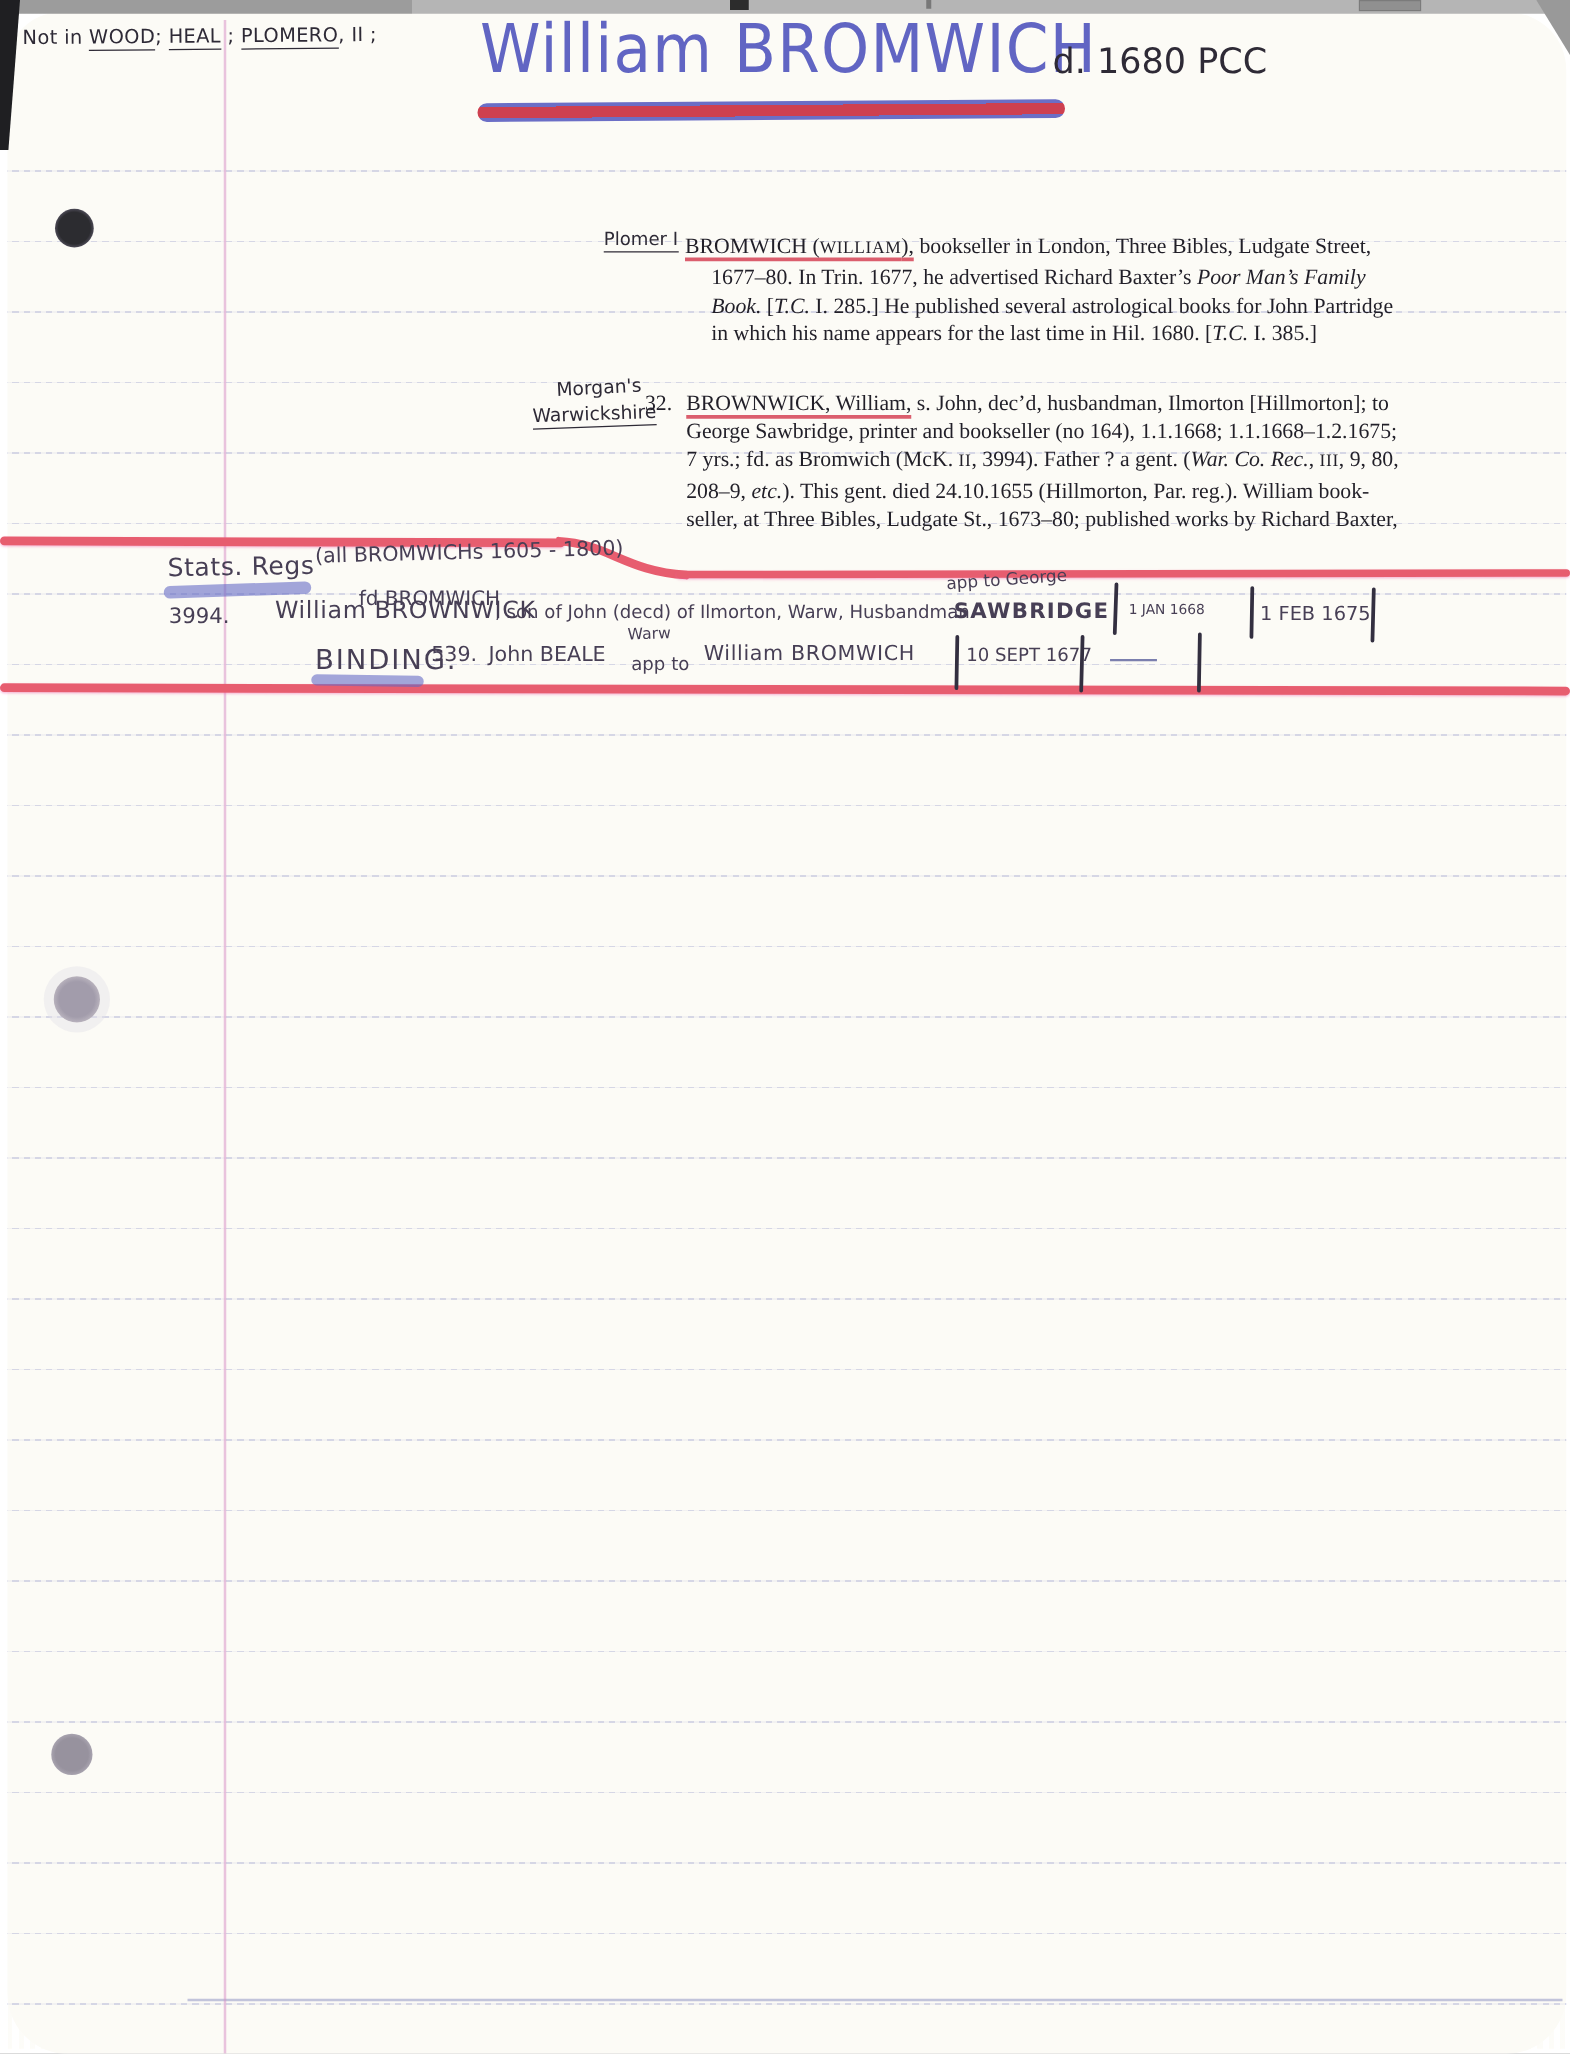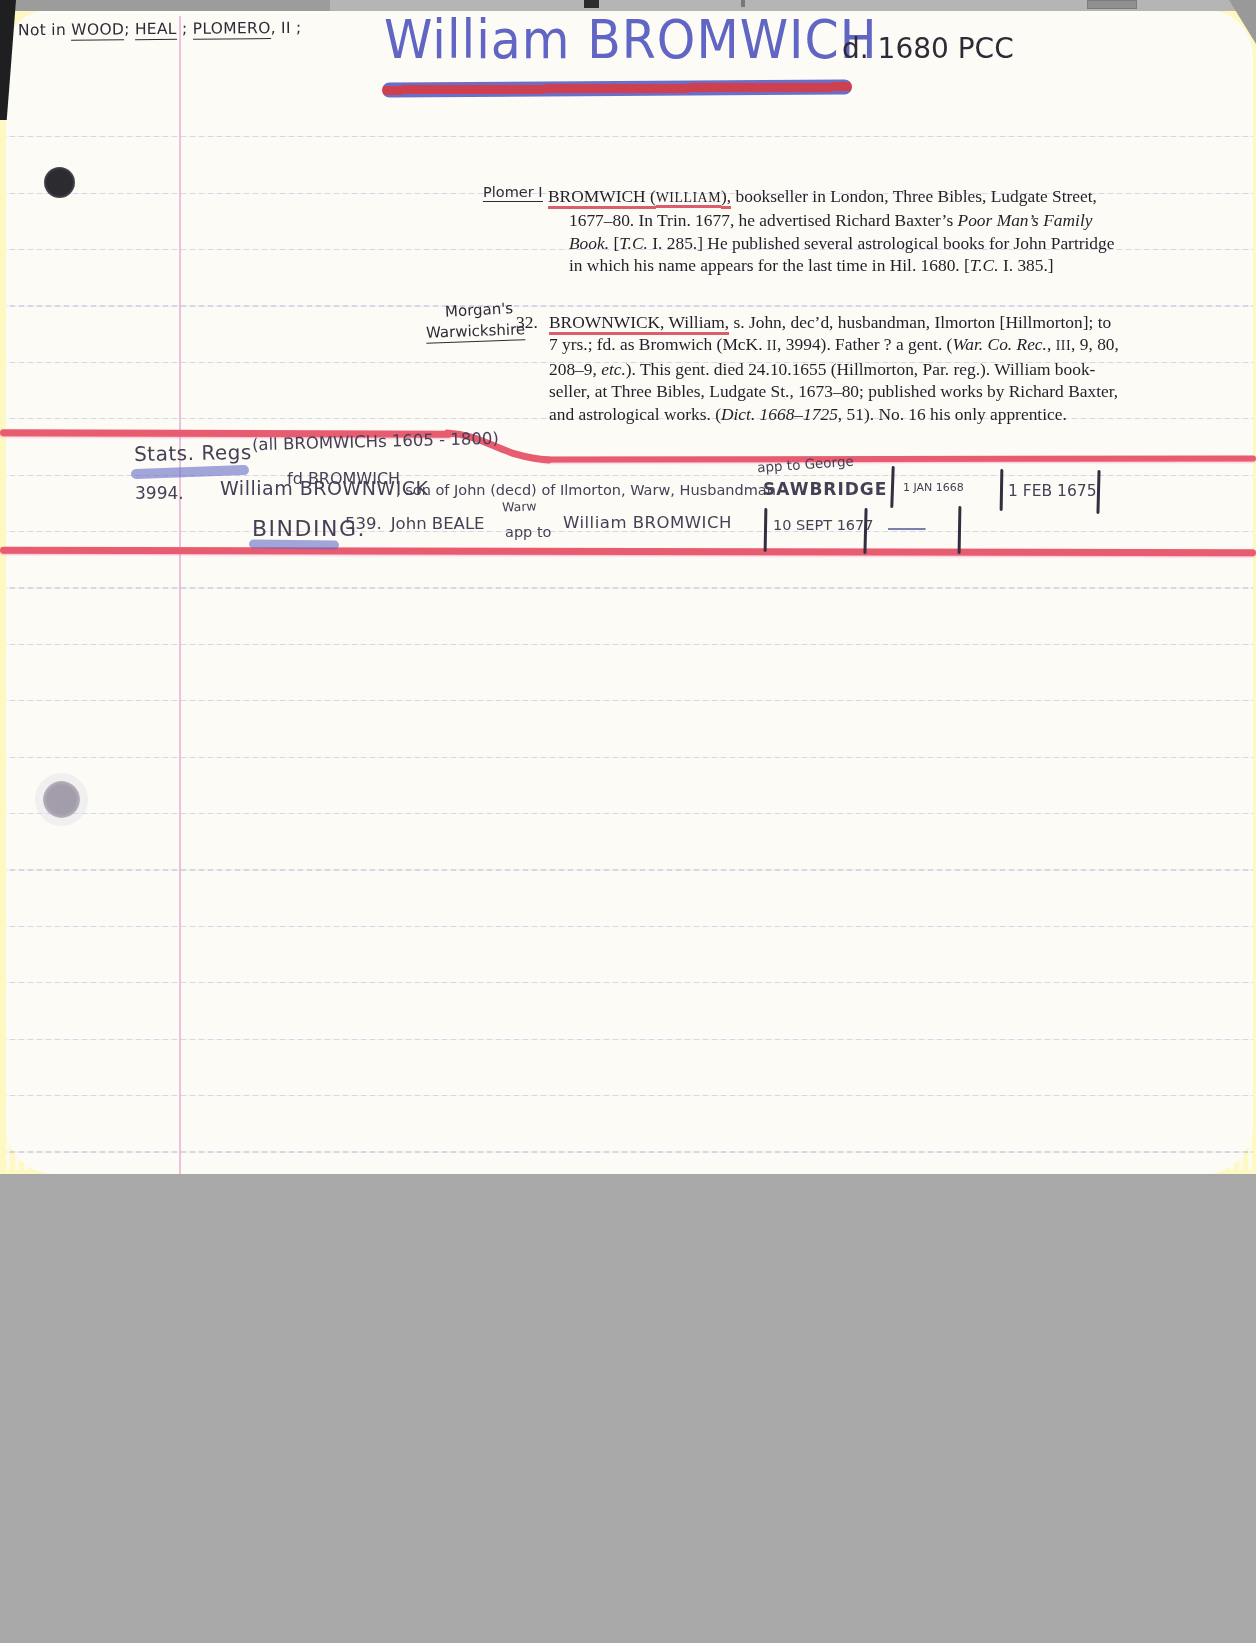--- a/index.html
+++ b/index.html
@@ -1,16 +1,16 @@
 <!DOCTYPE html>
 <html><head>
 <meta charset="utf-8">
 <style>
   html,body{margin:0;padding:0;background:#a8a8a8;}
-  .scan{position:relative;width:1256px;height:1174px;background:#fef9c3;overflow:hidden;
+  .scan{position:relative;width:1256px;height:1643px;background:#ffffff;overflow:hidden;
         font-family:"DejaVu Sans",sans-serif;}
   .paper{position:absolute;left:6px;right:3px;top:10px;bottom:0;background:#fcfbf6;
          border-radius:42px 46px 48px 48px;}
   .rules{position:absolute;left:6px;right:3px;top:81px;bottom:4px;
          background:
            repeating-linear-gradient(to right, rgba(252,251,246,.75) 0 4px, rgba(252,251,246,0) 4px 9px),
            repeating-linear-gradient(to bottom, rgba(0,0,0,0) 0 55.3px, rgba(125,130,190,.30) 55.3px 56.4px);}
   .last-rule{position:absolute;left:150px;width:1100px;top:1599px;height:2px;background:rgba(115,120,180,.42);}
   .margin-line{position:absolute;left:179px;top:16px;bottom:0;width:2px;background:rgba(214,140,195,.5);}
 
@@ -129,24 +129,24 @@
     <div class="line cont"><span>1677–80.  In Trin. 1677, he advertised Richard Baxter’s </span><span class="i">Poor Man’s Family</span></div>
     <div class="line cont"><span class="i">Book.</span><span> [</span><span class="i">T.C.</span><span> I. 285.]  He published several astrological books for John Partridge</span></div>
     <div class="line cont"><span>in which his name appears for the last time in Hil. 1680. [</span><span class="i">T.C.</span><span> I. 385.]</span></div>
   </div>
 
   <div class="hand anno-morgans1">Morgan's</div>
   <div class="hand anno-morgans2"><span>Warwickshire</span></div>
   <div class="print exc2-num" style="position:absolute;">32.</div>
   <div class="print exc2">
     <div class="line"><span class="ru">BROWNWICK, William,</span><span> s. John, dec’d, husbandman, Ilmorton [Hillmorton]; to</span></div>
+    <div class="line"><span>George Sawbridge, printer and bookseller (no 164), 1.1.1668; 1.1.1668–1.2.1675;</span></div>
     <div class="line"><span>7 yrs.; fd. as Bromwich (McK. </span><span class="sc">II</span><span>, 3994). Father ? a gent. (</span><span class="i">War. Co. Rec.</span><span>, </span><span class="sc">III</span><span>, 9, 80,</span></div>
     <div class="line"><span>208–9, </span><span class="i">etc.</span><span>). This gent. died 24.10.1655 (Hillmorton, Par. reg.). William book-</span></div>
     <div class="line"><span>seller, at Three Bibles, Ludgate St., 1673–80; published works by Richard Baxter,</span></div>
-    <div class="line"><span>and astrological works. (</span><span class="i">Dict. 1668–1725</span><span>, 51). No. 16 his only apprentice.</span></div>
   </div>
 
   <div class="hl hl-top-left"></div>
   <svg class="hl-curve" viewBox="0 0 106 40">
     <path d="M2 5 C42 7 55 29 104 32" fill="none" stroke="#e75d6f" stroke-width="7" stroke-linecap="round"></path>
   </svg>
   <div class="hl hl-top-right"></div>
   <div class="hl hl-bottom"></div>
 
   <div class="hand2 stats-label">Stats. Regs</div>

